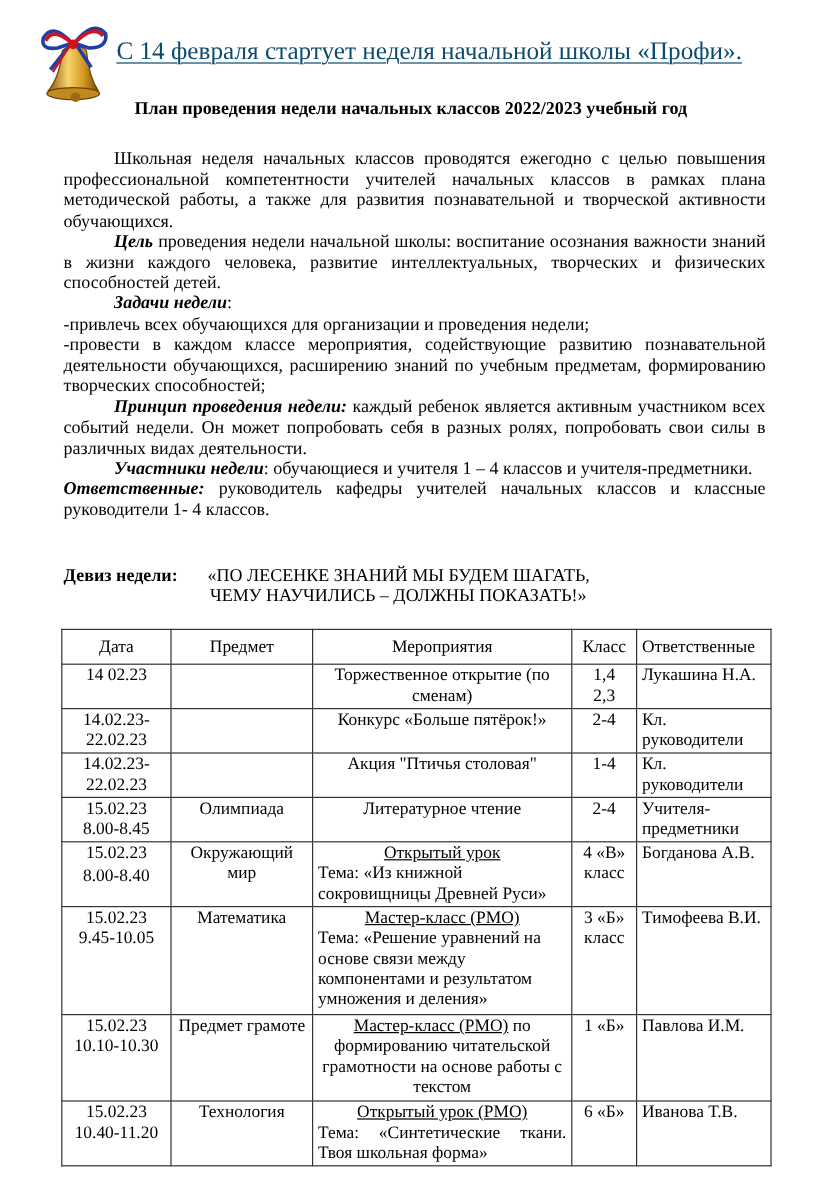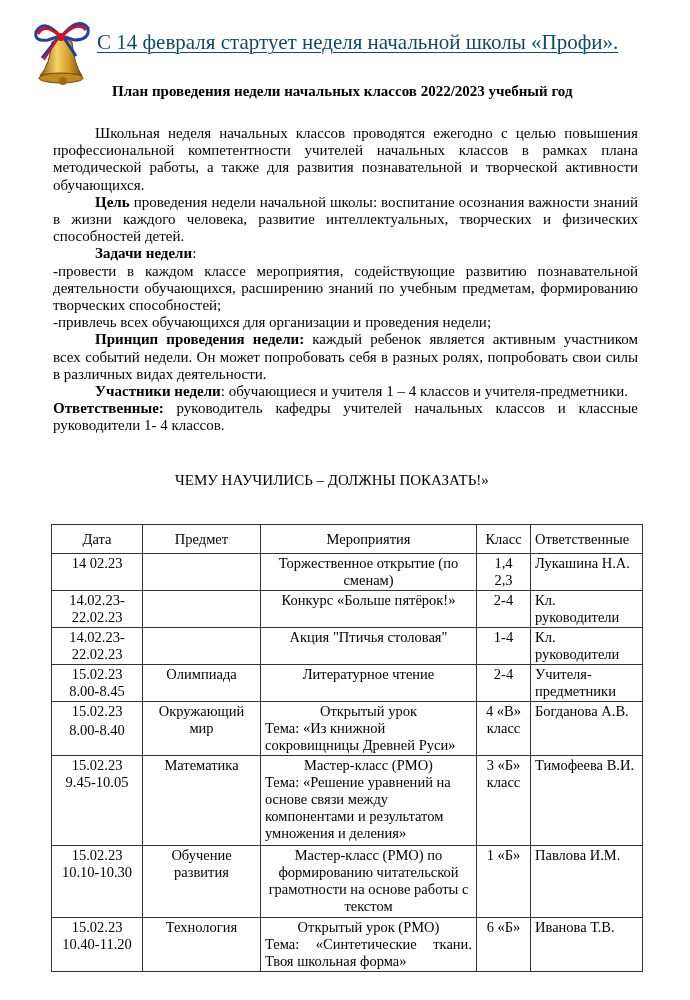--- a/index.html
+++ b/index.html
@@ -5,29 +5,29 @@
   html, body { margin:0; padding:0; background:#ffffff; }
   body { width:690px; height:1000px; position:relative; overflow:hidden;
          font-family:"Liberation Serif", "DejaVu Serif", serif; color:#000; }
   .bell { position:absolute; left:30px; top:14px; width:64px; height:74px; }
   .headline { position:absolute; left:97px; top:30px; font-size:21px; color:#0c4a6e;
               text-decoration:underline; text-decoration-thickness:1px; text-underline-offset:3px; white-space:nowrap; }
   .plan-title { position:absolute; left:112px; top:83px; font-size:15px; font-weight:bold; white-space:nowrap; }
   .body-text { position:absolute; left:53px; width:585px; font-size:15px; line-height:17.2px; }
   .p { margin:0; text-align:justify; }
   .ind { text-indent:42px; }
-  .b { font-weight:bold; }
+  .b { font-weight:bold;font-style:italic; }
   .motto { position:absolute; left:53px; top:472px; font-size:15px; line-height:17.2px; }
   .motto .lbl { font-weight:bold; display:inline-block; width:120px; }
   .motto .l2 { padding-left:122px; }
   table.plan { position:absolute; left:51px; top:524px; border-collapse:collapse; font-size:14.5px; line-height:17px; }
   table.plan td, table.plan th { border:1.5px solid #333; vertical-align:top; padding:1px 4px; font-weight:normal; }
   table.plan th { height:26px; vertical-align:middle;margin-top:44px; }
   .c { text-align:center; }
-  .u { }
+  .u { text-decoration:underline; }
   .l { text-align:left; }
   .j { text-align:justify; }
 </style>
 </head>
 <body>
 
 <svg class="bell" viewBox="0 0 64 74">
   <defs>
     <linearGradient id="g" x1="0" x2="1">
       <stop offset="0" stop-color="#8a5a10"></stop>
@@ -48,28 +48,29 @@
   <circle cx="31" cy="23" r="4" fill="#d4121e"></circle>
 </svg>
 
 <div class="headline">С 14 февраля стартует неделя начальной школы «Профи».</div>
 <div class="plan-title">План проведения недели начальных классов 2022/2023 учебный год</div>
 
 <div class="body-text" style="top:125px;">
   <p class="p ind">Школьная неделя начальных классов проводятся ежегодно с целью повышения профессиональной компетентности учителей начальных классов в рамках плана методической работы, а также для развития познавательной и творческой активности обучающихся.</p>
   <p class="p ind"><span class="b">Цель</span><span> проведения недели начальной школы: воспитание осознания важности знаний в жизни каждого человека, развитие интеллектуальных, творческих и физических способностей детей.</span></p>
   <p class="p ind"><span class="b">Задачи недели</span><span>:</span></p>
+  <p class="p">-привлечь всех обучающихся для организации и проведения недели;</p>
   <p class="p">-провести в каждом классе мероприятия, содействующие развитию познавательной деятельности обучающихся, расширению знаний по учебным предметам, формированию творческих способностей;</p>
-  <p class="p">-привлечь всех обучающихся для организации и проведения недели;</p>
   <p class="p ind"><span class="b">Принцип проведения недели:</span><span> каждый ребенок является активным участником всех событий недели. Он может попробовать себя в разных ролях, попробовать свои силы в различных видах деятельности.</span></p>
   <p class="p ind"><span class="b">Участники недели</span><span>: обучающиеся и учителя 1 – 4 классов и учителя-предметники.</span></p>
   <p class="p"><span class="b">Ответственные:</span><span> руководитель кафедры учителей начальных классов и классные руководители 1- 4 классов.</span></p>
 </div>
 
 <div class="motto">
+  <div><span class="lbl">Девиз недели:</span><span>«ПО ЛЕСЕНКЕ ЗНАНИЙ МЫ БУДЕМ ШАГАТЬ,</span></div>
   <div class="l2">ЧЕМУ НАУЧИЛИСЬ – ДОЛЖНЫ ПОКАЗАТЬ!»</div>
 </div>
 
 <table class="plan">
   <colgroup>
       <col style="width:91px">
       <col style="width:118px">
       <col style="width:216px">
       <col style="width:54px">
       <col style="width:112px">
@@ -148,21 +149,21 @@
           <div>Тема: «Решение уравнений на основе связи между компонентами и результатом умножения и деления»</div>
         </td>
     <td class="c">3 «Б» класс</td>
     <td>Тимофеева В.И.</td>
   </tr>
   <tr style="height:72px">
     <td class="c">
           <div>15.02.23</div>
           <div>10.10-10.30</div>
         </td>
-    <td class="c">Обучение развития</td>
+    <td class="c">Предмет грамоте</td>
     <td class="c"><span class="u">Мастер-класс (РМО)</span><span> по формированию читательской грамотности на основе работы с текстом</span></td>
     <td class="c">1 «Б»</td>
     <td>Павлова И.М.</td>
   </tr>
   <tr style="height:53px">
     <td class="c">
           <div>15.02.23</div>
           <div>10.40-11.20</div>
         </td>
     <td class="c">Технология</td>

